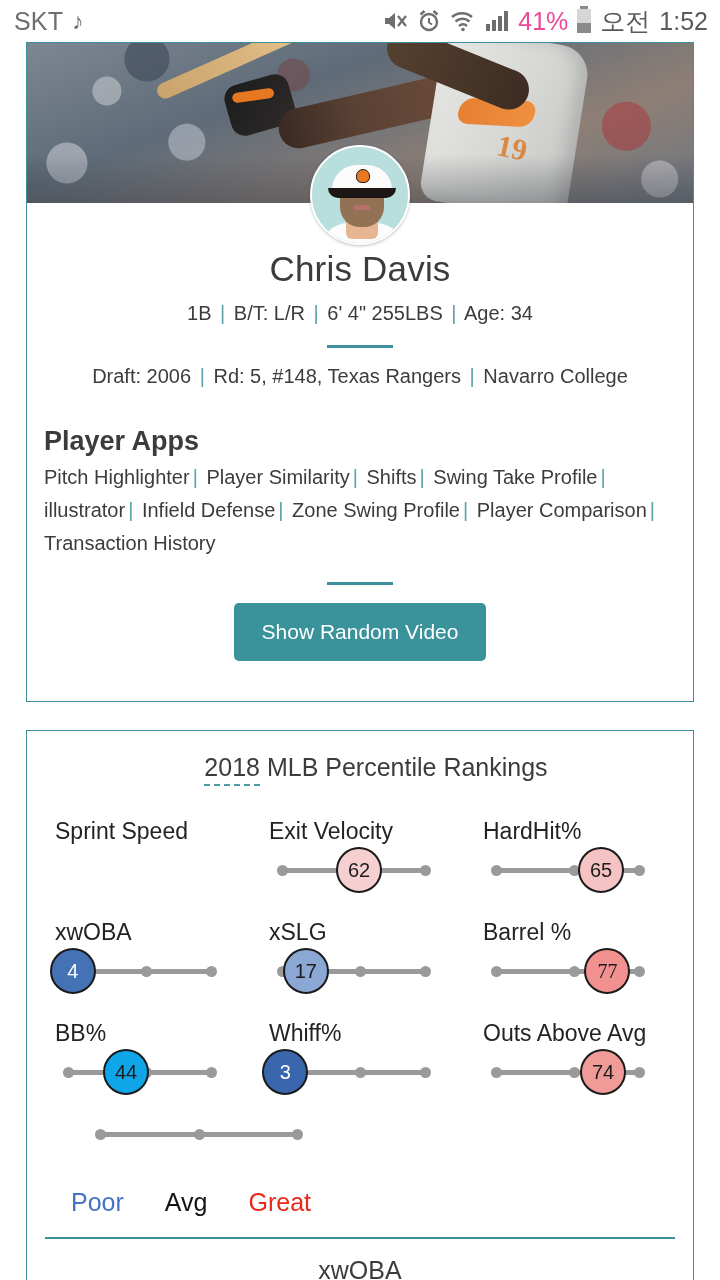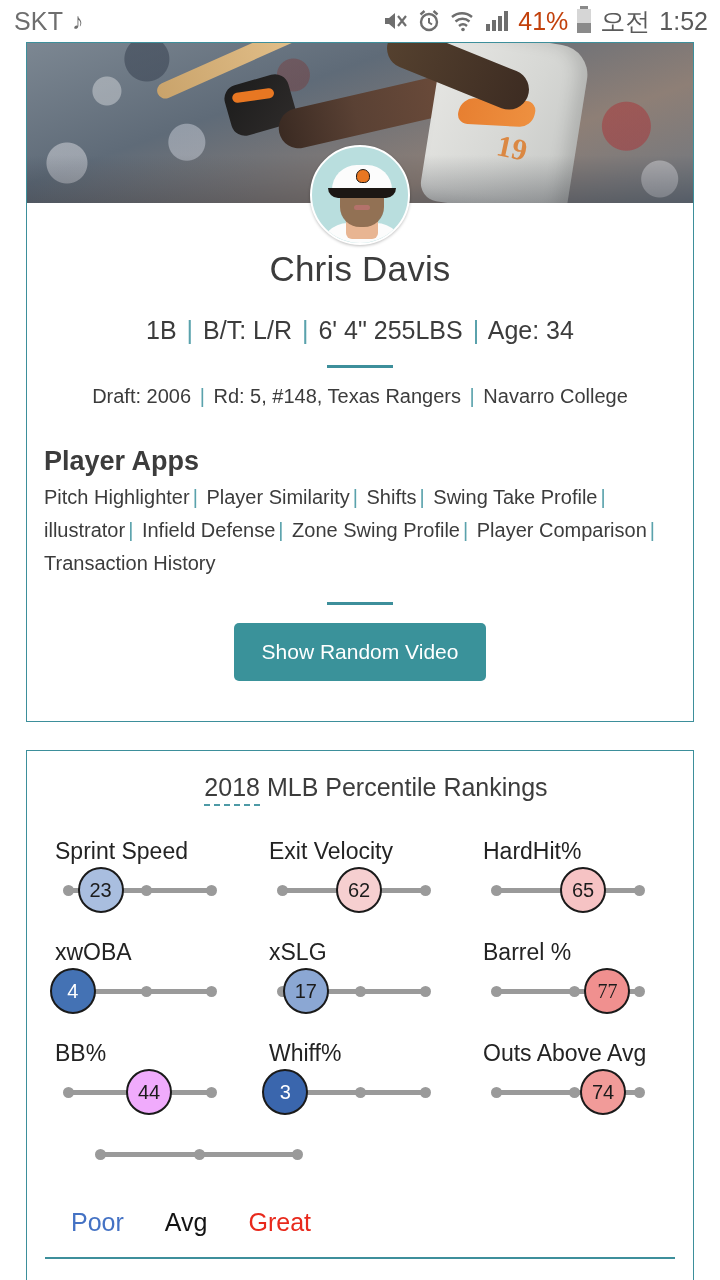--- a/index.html
+++ b/index.html
@@ -19,21 +19,21 @@
     justify-content: space-between;
     padding: 0 12px 0 14px;
     background: #ffffff;
     color: #6e6e6e;
   }
   .sb-left { display: flex; align-items: center; gap: 9px; }
   .sb-carrier { font-size: 25px; color: #6e6e6e; letter-spacing: .2px; }
   .sb-note { font-size: 23px; color: #6e6e6e; }
   .sb-right { display: flex; align-items: center; gap: 9px; }
   .sb-icon { display:inline-flex; align-items:center; justify-content:center; }
-  .sb-batt-text { font-size: 25px; color: #c2410c; }
+  .sb-batt-text { font-size: 25px; color: #ec4899; }
   .sb-time { font-size: 25px; color: #5a5a5a; }
   .sb-ampm { font-size: 25px; color: #5a5a5a; }
 
   .batt {
     width: 14px; height: 24px;
     border: 0; position: relative;
     background: transparent;
   }
   .batt:before {
     content:""; position:absolute; left:3px; top:-3px; width:8px; height:3px; background:#8a8a8a;
@@ -144,21 +144,21 @@
   .hs-eyeR { position:absolute; left:57px; top:45px; width:7px; height:4px; background:#3b4d55; border-radius:3px;}
   .hs-cap  { position:absolute; left:20px; top:18px; width:60px; height:28px; background:#fcfcfc; border-radius:30px 30px 4px 4px; border-bottom:3px solid #16120f;}
   .hs-brim { position:absolute; left:16px; top:41px; width:68px; height:10px; background:#1c1714; border-radius:0 0 14px 14px;}
   .hs-logo { position:absolute; left:44px; top:22px; width:14px; height:14px; background:#e87722; border-radius:50% 50% 40% 40%; border:1px solid #1c1714;}
 
   
   .bio { padding: 46px 18px 12px; text-align: center; }
   .player-name {
     font-size: 35px; color: #3c3c3c; font-weight: 400; letter-spacing:.2px;
   }
-  .bio-line { margin-top: 27px; font-size: 25px; color: #3c3c3c; }
+  .bio-line { margin-top: 13px; font-size: 20px; color: #3c3c3c; }
   .sep { color: #5aa2ac; padding: 0 3px; }
   .bio-rule {
     width: 66px; height: 3px; background:#3d8f9b; margin: 20px auto 0;
   }
   .draft-line { margin-top: 17px; font-size: 20px; color: #3c3c3c; }
 
   
   .apps { padding: 26px 17px 0; }
   .apps-title { font-size: 27px; color:#3c3c3c; font-weight:700; }
   .apps-links { margin-top: 4px; font-size: 20px; color:#3c3c3c; line-height: 33px; }
@@ -360,46 +360,39 @@
 
   <div class="card card2">
     <div class="pct-title">
       <span class="pct-year">2018</span><span> MLB Percentile Rankings</span>
     </div>
 
     <div class="pct-grid">
 
       <div class="pct-item">
         <div class="pct-label">Sprint Speed</div>
-        <div class="slider">
-          <div class="track"></div>
-          <div class="dot d0"></div>
-          <div class="dot d50"></div>
-          <div class="dot d100"></div>
-          <div class="bubble" style="left: 51.58px; background: rgb(169, 190, 223); color: rgb(28, 28, 28);">23</div>
-        </div>
       </div>
       <div class="pct-item">
         <div class="pct-label">Exit Velocity</div>
         <div class="slider">
           <div class="track"></div>
           <div class="dot d0"></div>
           <div class="dot d50"></div>
           <div class="dot d100"></div>
           <div class="bubble" style="left: 96px; background: rgb(246, 207, 208); color: rgb(28, 28, 28);">62</div>
         </div>
       </div>
       <div class="pct-item">
         <div class="pct-label">HardHit%</div>
         <div class="slider">
           <div class="track"></div>
           <div class="dot d0"></div>
           <div class="dot d50"></div>
           <div class="dot d100"></div>
-          <div class="bubble" style="left: 106px; background: rgb(246, 195, 196); color: rgb(28, 28, 28);">65</div>
+          <div class="bubble" style="left: 124px; background: rgb(246, 195, 196); color: rgb(28, 28, 28);">65</div>
         </div>
       </div>
 
       <div class="pct-item">
         <div class="pct-label">xwOBA</div>
         <div class="slider">
           <div class="track"></div>
           <div class="dot d0"></div>
           <div class="dot d50"></div>
           <div class="dot d100"></div>
@@ -427,21 +420,21 @@
         </div>
       </div>
 
       <div class="pct-item">
         <div class="pct-label">BB%</div>
         <div class="slider">
           <div class="track"></div>
           <div class="dot d0"></div>
           <div class="dot d50"></div>
           <div class="dot d100"></div>
-          <div class="bubble" style="left: 100px; background: #f0abfc; color: rgb(28, 28, 28);">44</div>
+          <div class="bubble" style="left: 77px; background: #0ea5e9; color: rgb(28, 28, 28);">44</div>
         </div>
       </div>
       <div class="pct-item">
         <div class="pct-label">Whiff%</div>
         <div class="slider">
           <div class="track"></div>
           <div class="dot d0"></div>
           <div class="dot d50"></div>
           <div class="dot d100"></div>
           <div class="bubble" style="left: 22.38px; background: rgb(58, 102, 173); color: rgb(255, 255, 255);">3</div>

